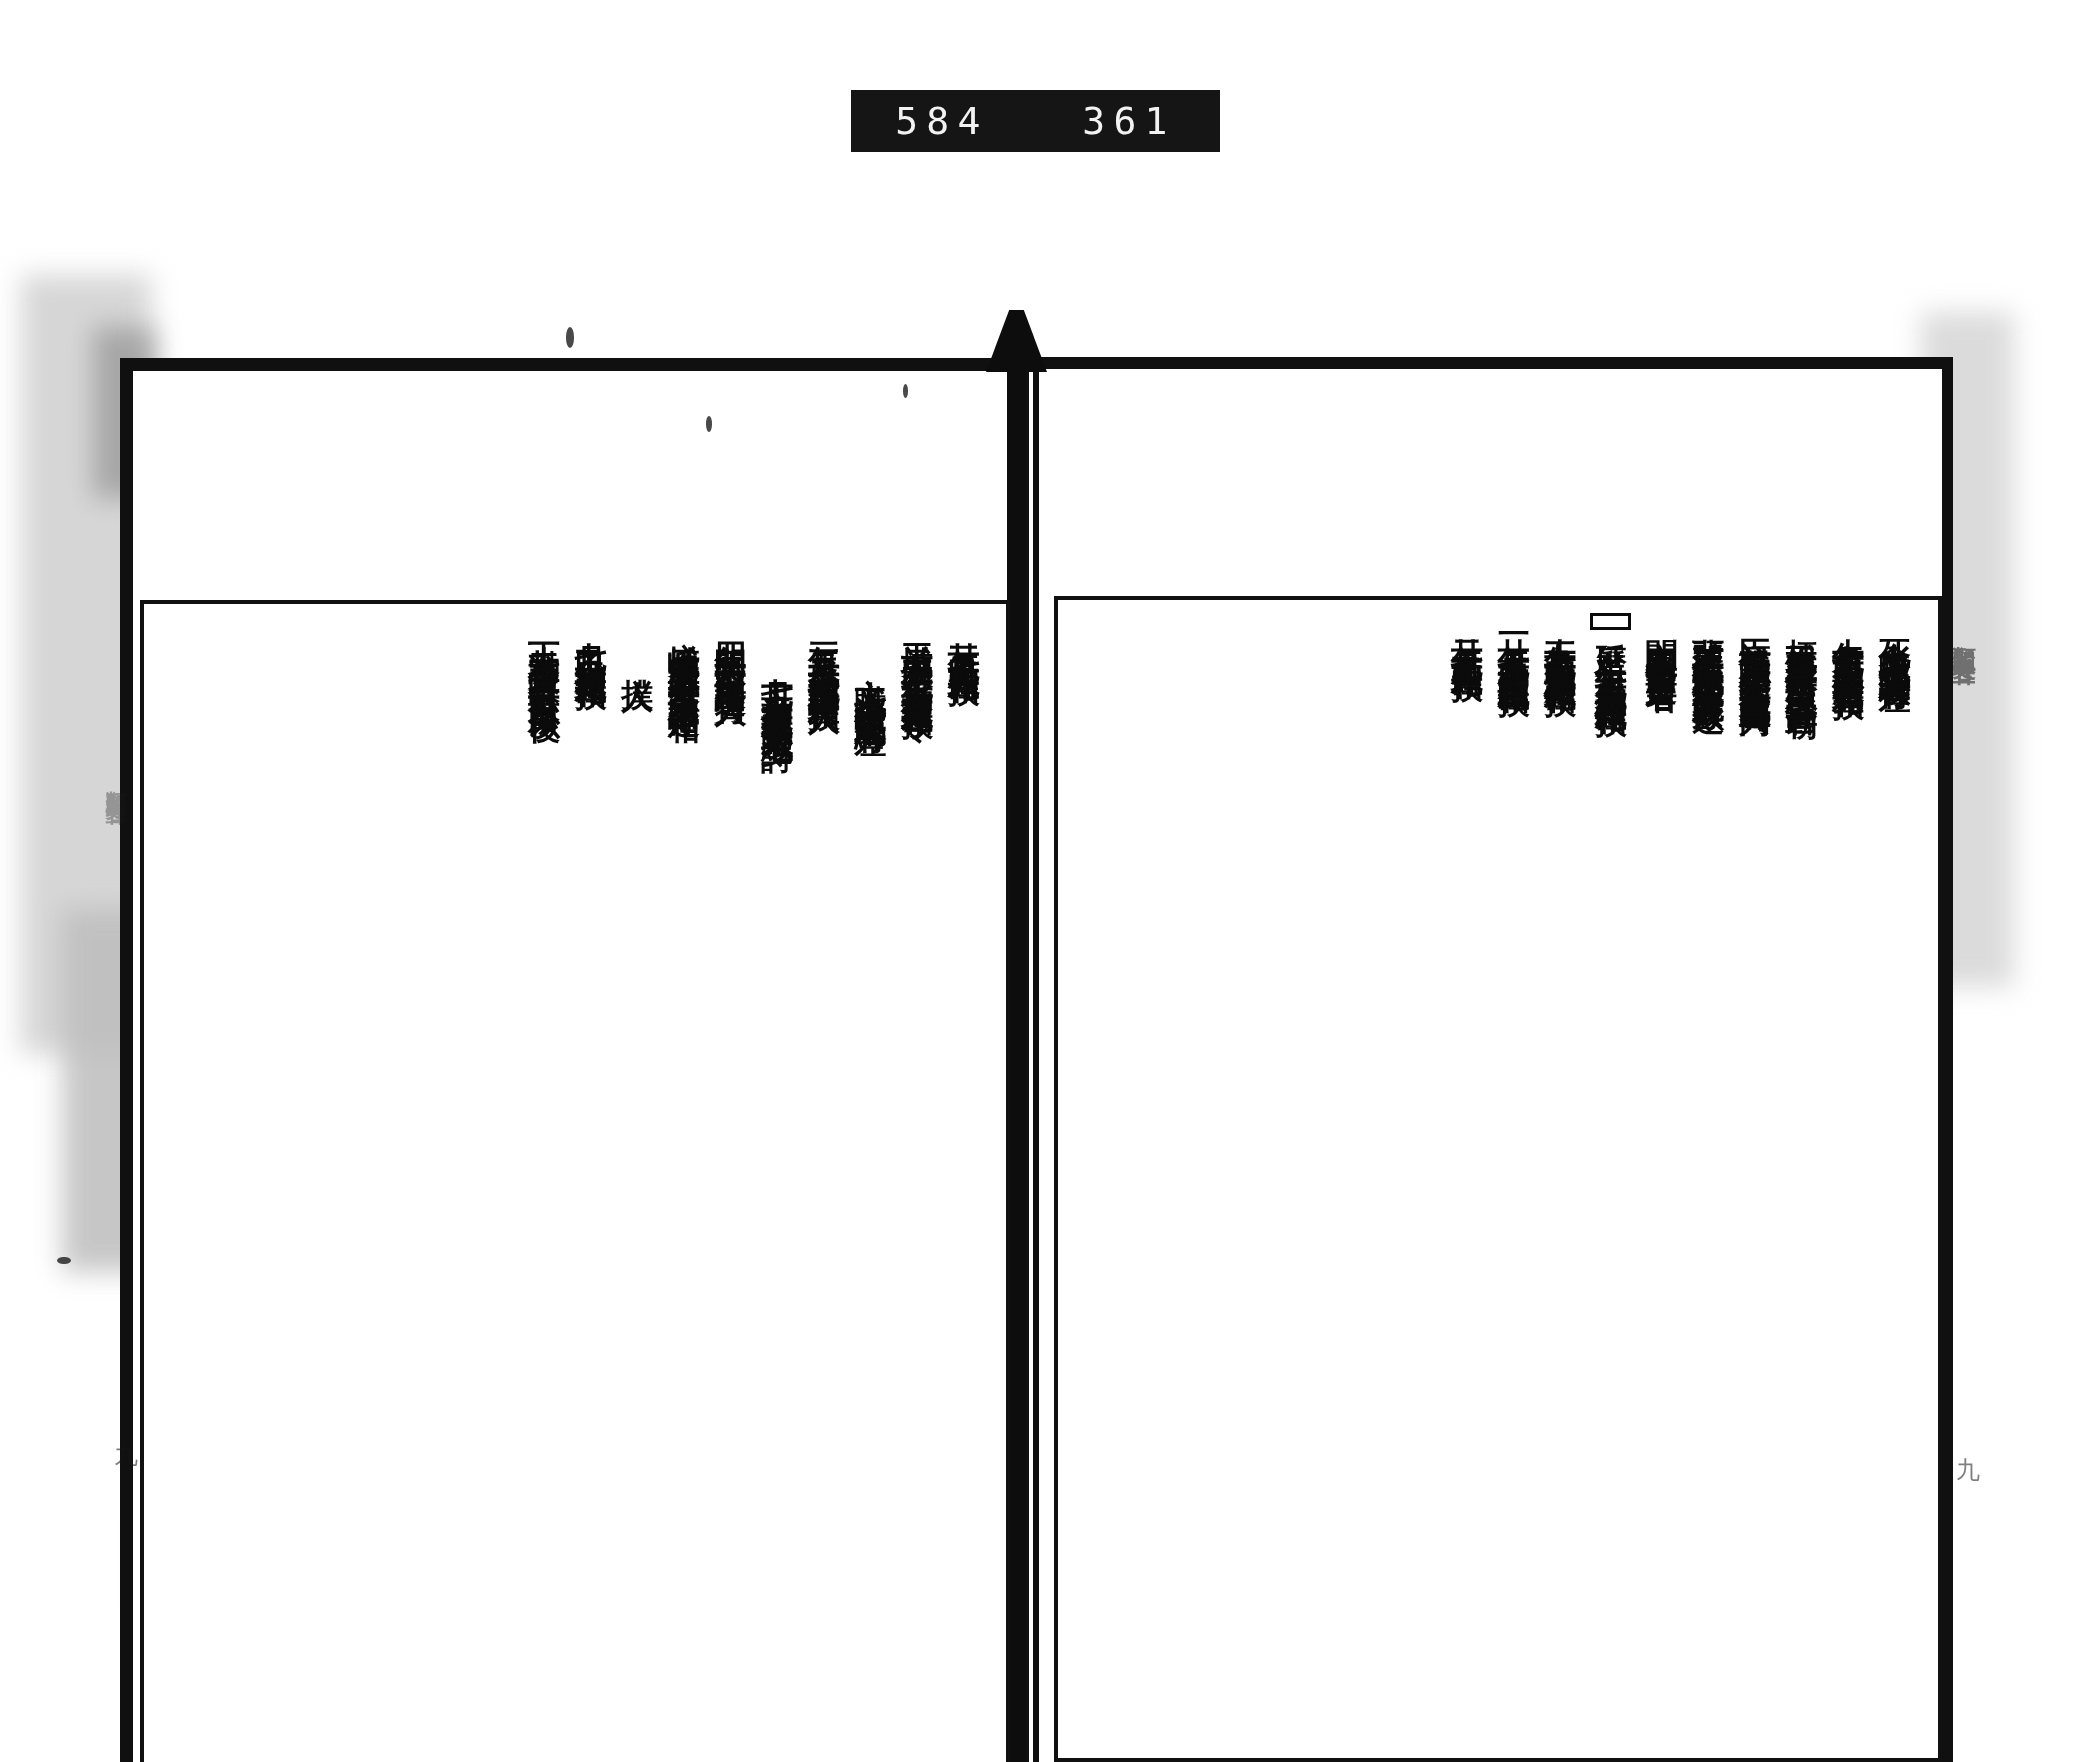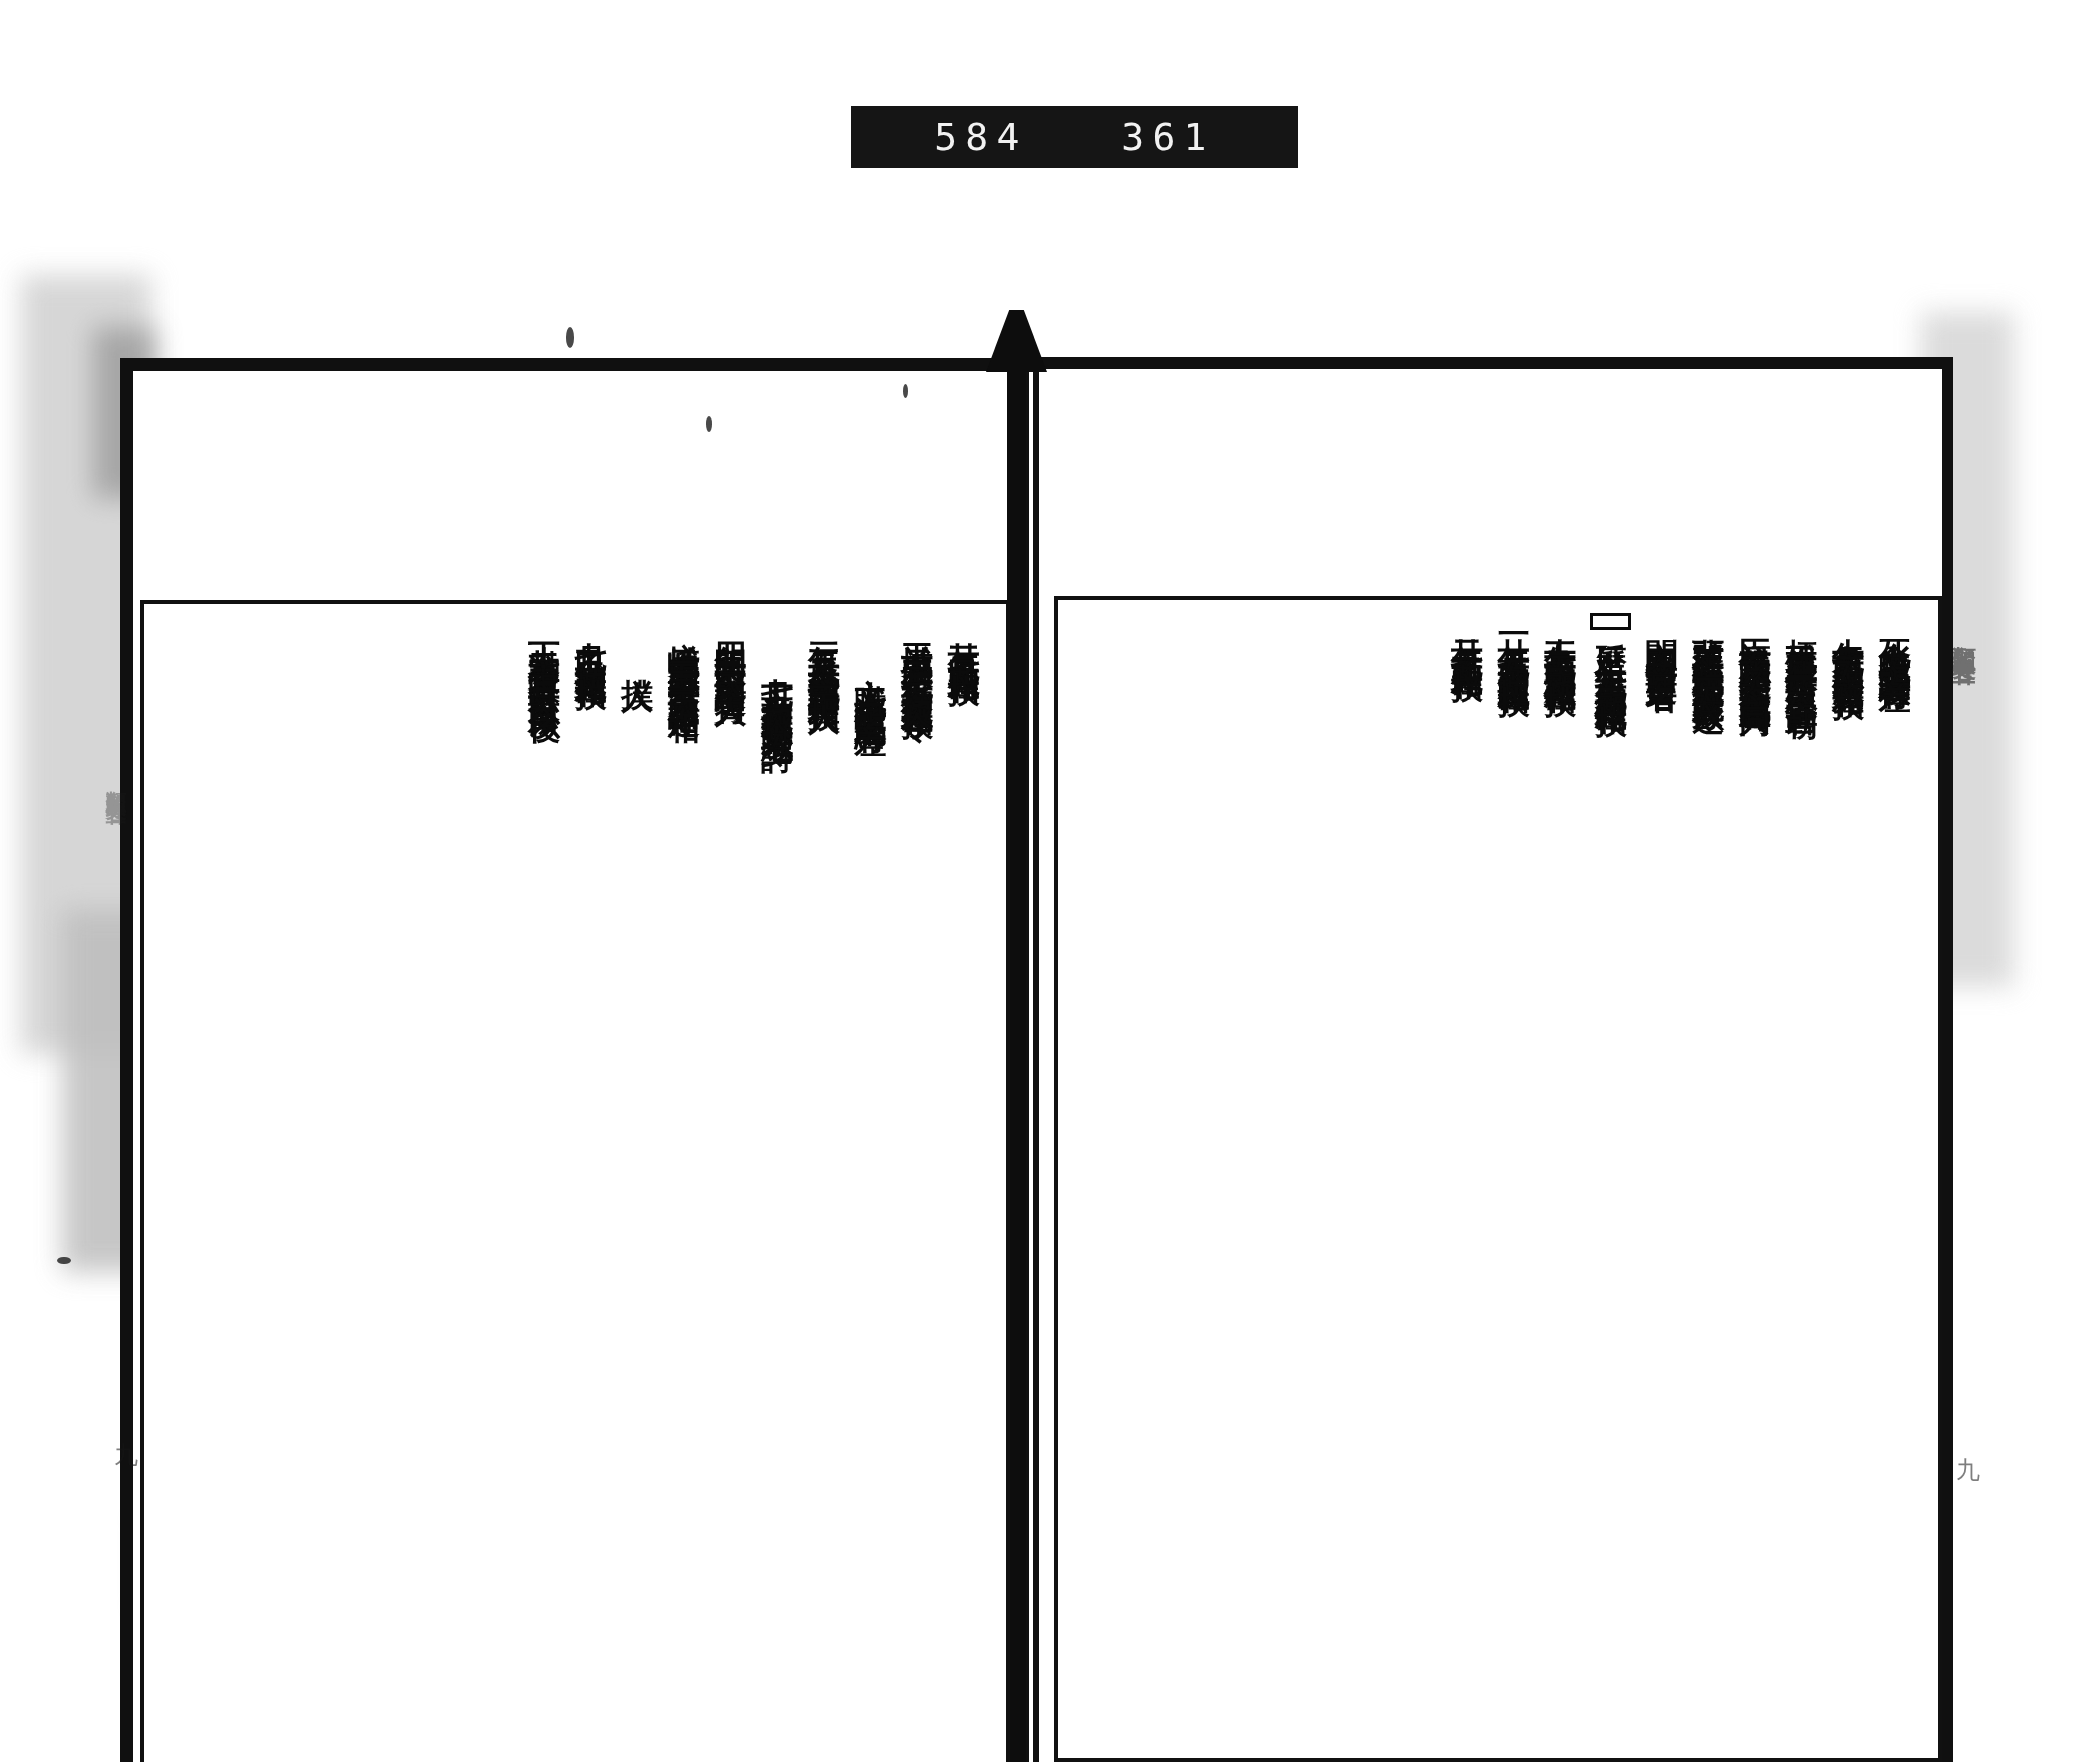--- a/index.html
+++ b/index.html
@@ -12,22 +12,22 @@
     height: 1762px;
     position: relative;
     font-family: "DejaVu Sans", sans-serif;
     overflow: hidden;
   }
 
   
   #film-header {
     position: absolute;
     left: 851px;
-    top: 106px;
-    width: 447px;
+    top: 90px;
+    width: 369px;
     height: 62px;
     background: #151515;
   }
   #film-header .digits {
     position: absolute;
     top: 9.3px;
     left: 0;
     width: 100%;
     text-align: center;
     color: #f2f2f2;

